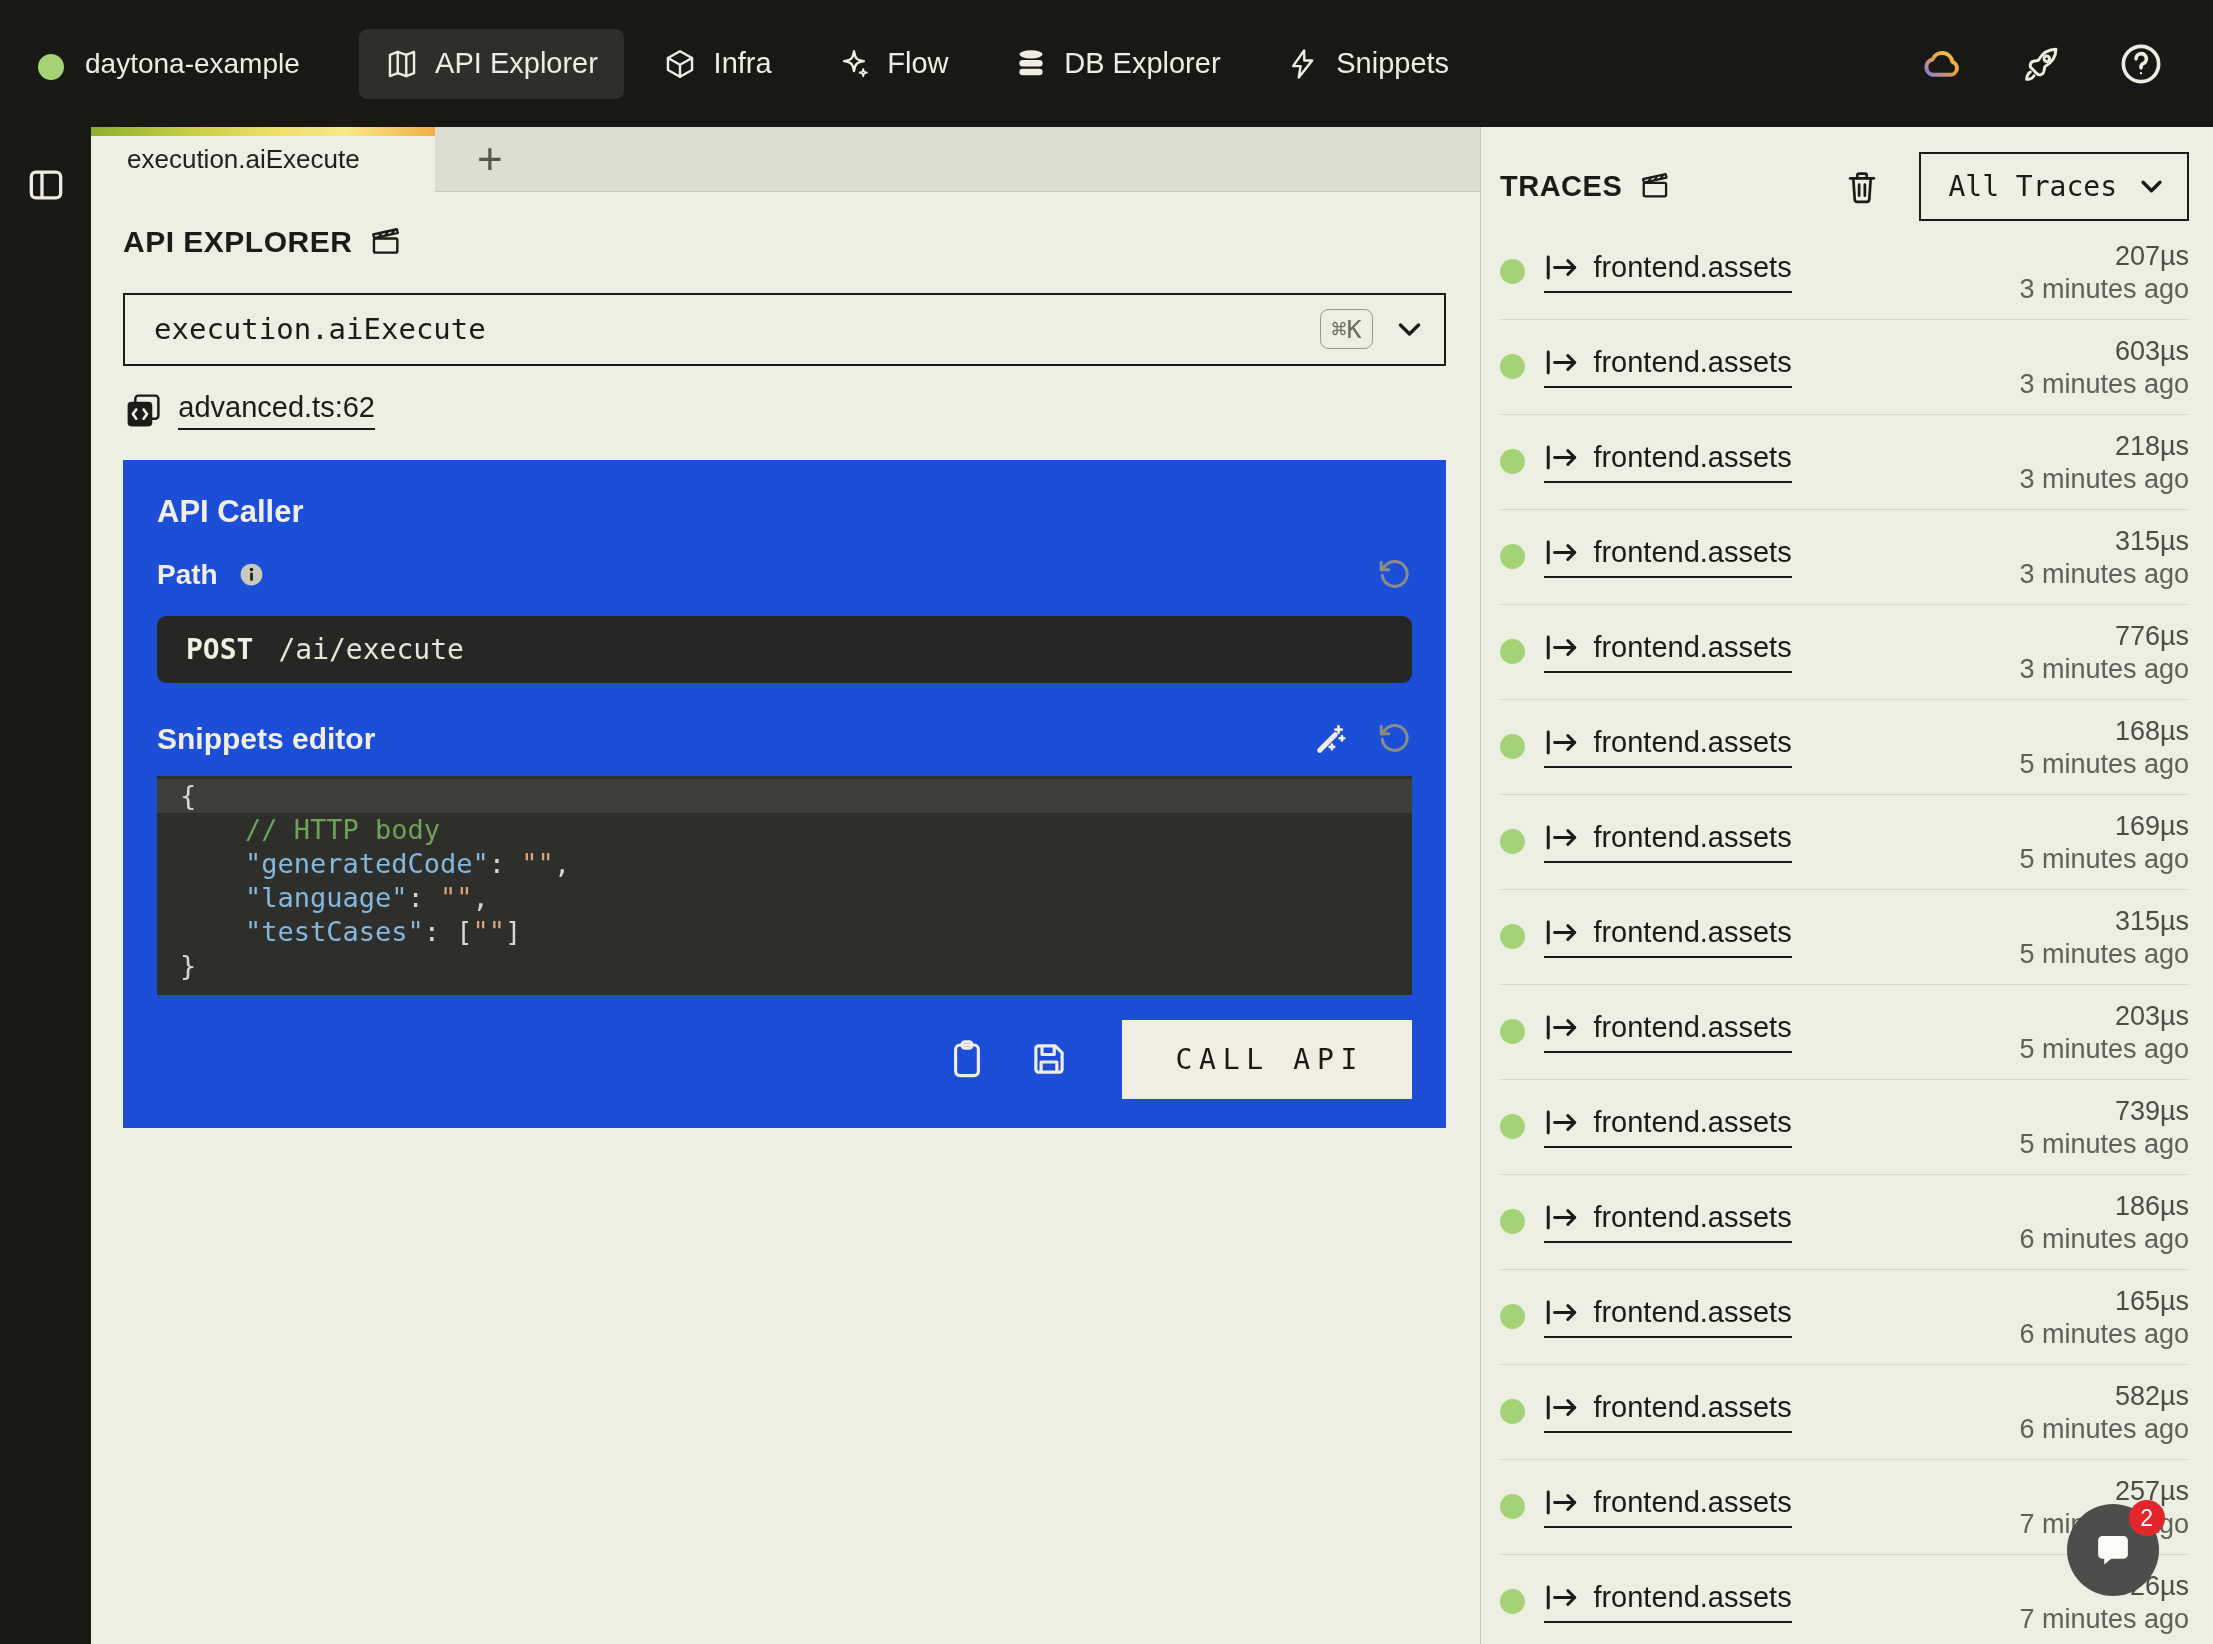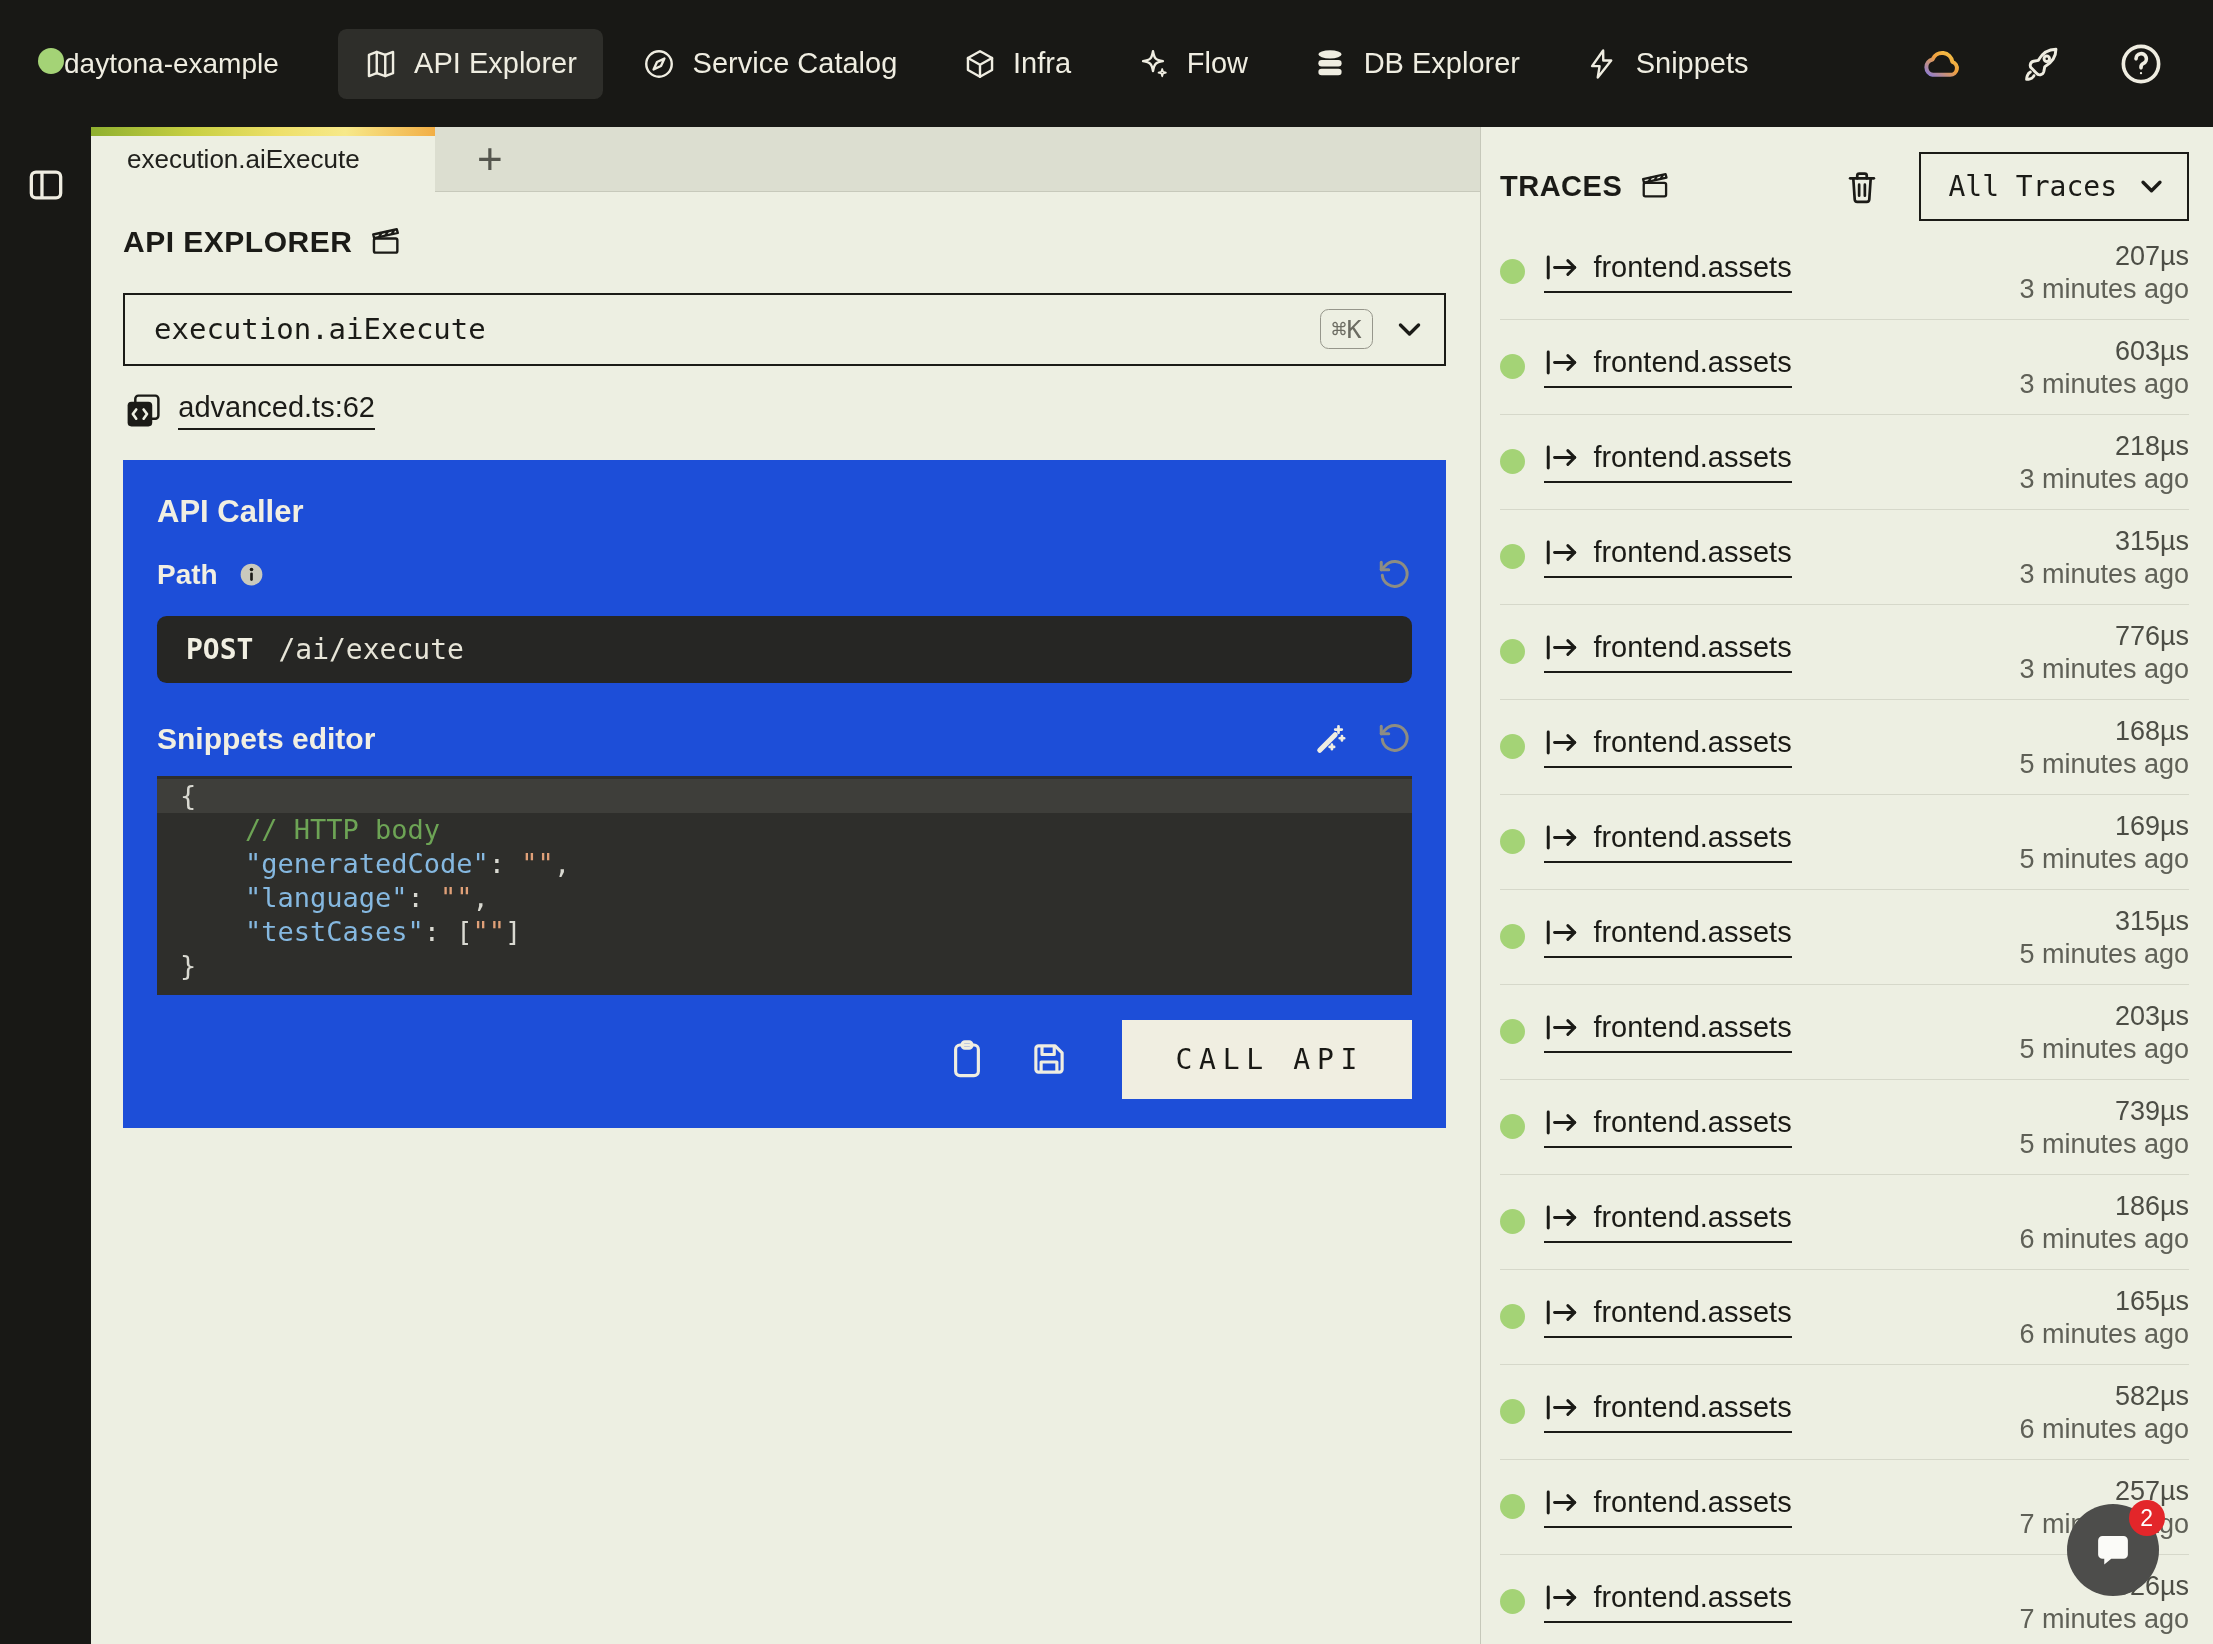--- a/index.html
+++ b/index.html
@@ -9,21 +9,21 @@
     background:#edefe2; color:#1b1b17;
     overflow:hidden; position:relative;
   }
   svg { display:block; }
 
   
   .topbar {
     height:127px; background:#181815; display:flex; align-items:center;
     padding:0 50px 0 38px; color:#efede1;
   }
-  .project { display:flex; align-items:flex-start; cursor:pointer; }
+  .project { display:flex; align-items:flex-end; gap:21px; cursor:pointer; }
   .project-dot { width:26px; height:26px; border-radius:50%; background:#a4d376; }
   .project-name { font-size:28px; }
   .topnav { display:flex; align-items:center; gap:13.4px; margin-left:59px; }
   .nav-item {
     display:flex; align-items:center; gap:16.3px; padding:18px 26px;
     border-radius:8.6px; font-size:29px; color:#efede1; cursor:pointer; white-space:nowrap;
   }
   .nav-item.active { background:#2e2e2a; }
   .nav-item svg { width:34px; height:34px; }
   .topbar-right { margin-left:auto; display:flex; align-items:center; gap:54px; }
@@ -160,29 +160,20 @@
   </div>
   <nav class="topnav">
     <div class="nav-item active">
       <span>
         <svg viewBox="0 0 24 24" fill="none" stroke="#efede1" stroke-width="1.7" stroke-linejoin="round" stroke-linecap="round" width="34" height="34">
           <path d="M3.5 5.5 L9 3.5 L15 5.5 L20.5 3.5 L20.5 18.5 L15 20.5 L9 18.5 L3.5 20.5 Z"></path>
           <path d="M9 3.5 V18.5 M15 5.5 V20.5"></path>
         </svg>
       </span>
       <span>API Explorer</span>
-    </div>
-    <div class="nav-item">
-      <span>
-        <svg viewBox="0 0 24 24" fill="none" stroke="#efede1" stroke-width="1.7" stroke-linejoin="round" stroke-linecap="round" width="34" height="34">
-          <circle cx="12" cy="12" r="9"></circle>
-          <polygon points="15.8 8.2 13.4 13.4 8.2 15.8 10.6 10.6"></polygon>
-        </svg>
-      </span>
-      <span>Service Catalog</span>
     </div>
     <div class="nav-item">
       <span>
         <svg viewBox="0 0 24 24" fill="none" stroke="#efede1" stroke-width="1.7" stroke-linejoin="round" stroke-linecap="round" width="34" height="34">
           <path d="M12 3 L20.5 7.75 V16.25 L12 21 L3.5 16.25 V7.75 Z"></path>
           <path d="M3.5 7.75 L12 12.5 L20.5 7.75 M12 12.5 V21"></path>
         </svg>
       </span>
       <span>Infra</span>
     </div>

